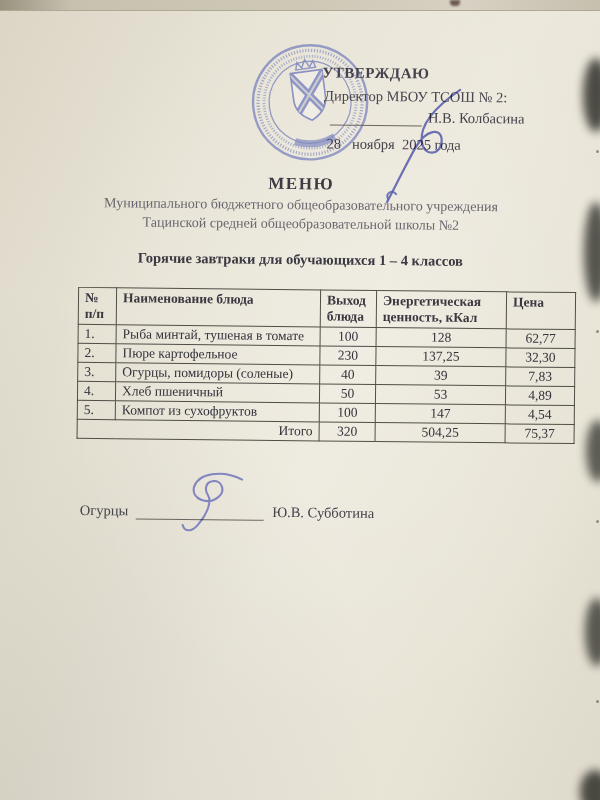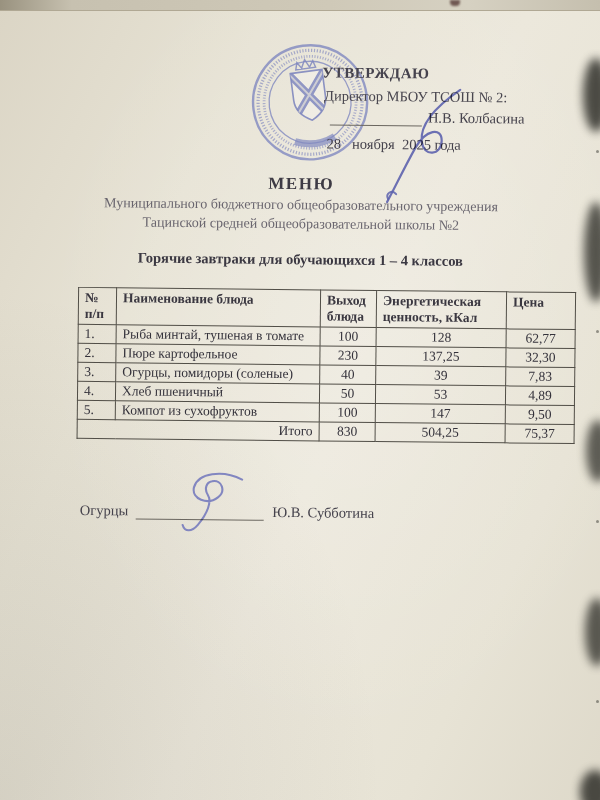--- a/index.html
+++ b/index.html
@@ -158,27 +158,27 @@
             <td class="col-dish">Хлеб пшеничный</td>
             <td class="col-output">50</td>
             <td class="col-energy">53</td>
             <td class="col-price">4,89</td>
           </tr>
           <tr>
             <td class="col-num">5.</td>
             <td class="col-dish">Компот из сухофруктов</td>
             <td class="col-output">100</td>
             <td class="col-energy">147</td>
-            <td class="col-price">9,50</td>
+            <td class="col-price">4,54</td>
           </tr>
         </tbody>
       <tbody>
         <tr>
           <td colspan="2" class="total-label">Итого</td>
-          <td class="col-output">830</td>
+          <td class="col-output">320</td>
           <td class="col-energy">504,25</td>
           <td class="col-price">75,37</td>
         </tr>
       </tbody>
     </table>
 
     <div class="txt cook-row">
       <span>Огурцы</span>
       <span class="u-line u-cook"></span>
       <span class="name">Ю.В. Субботина</span>

